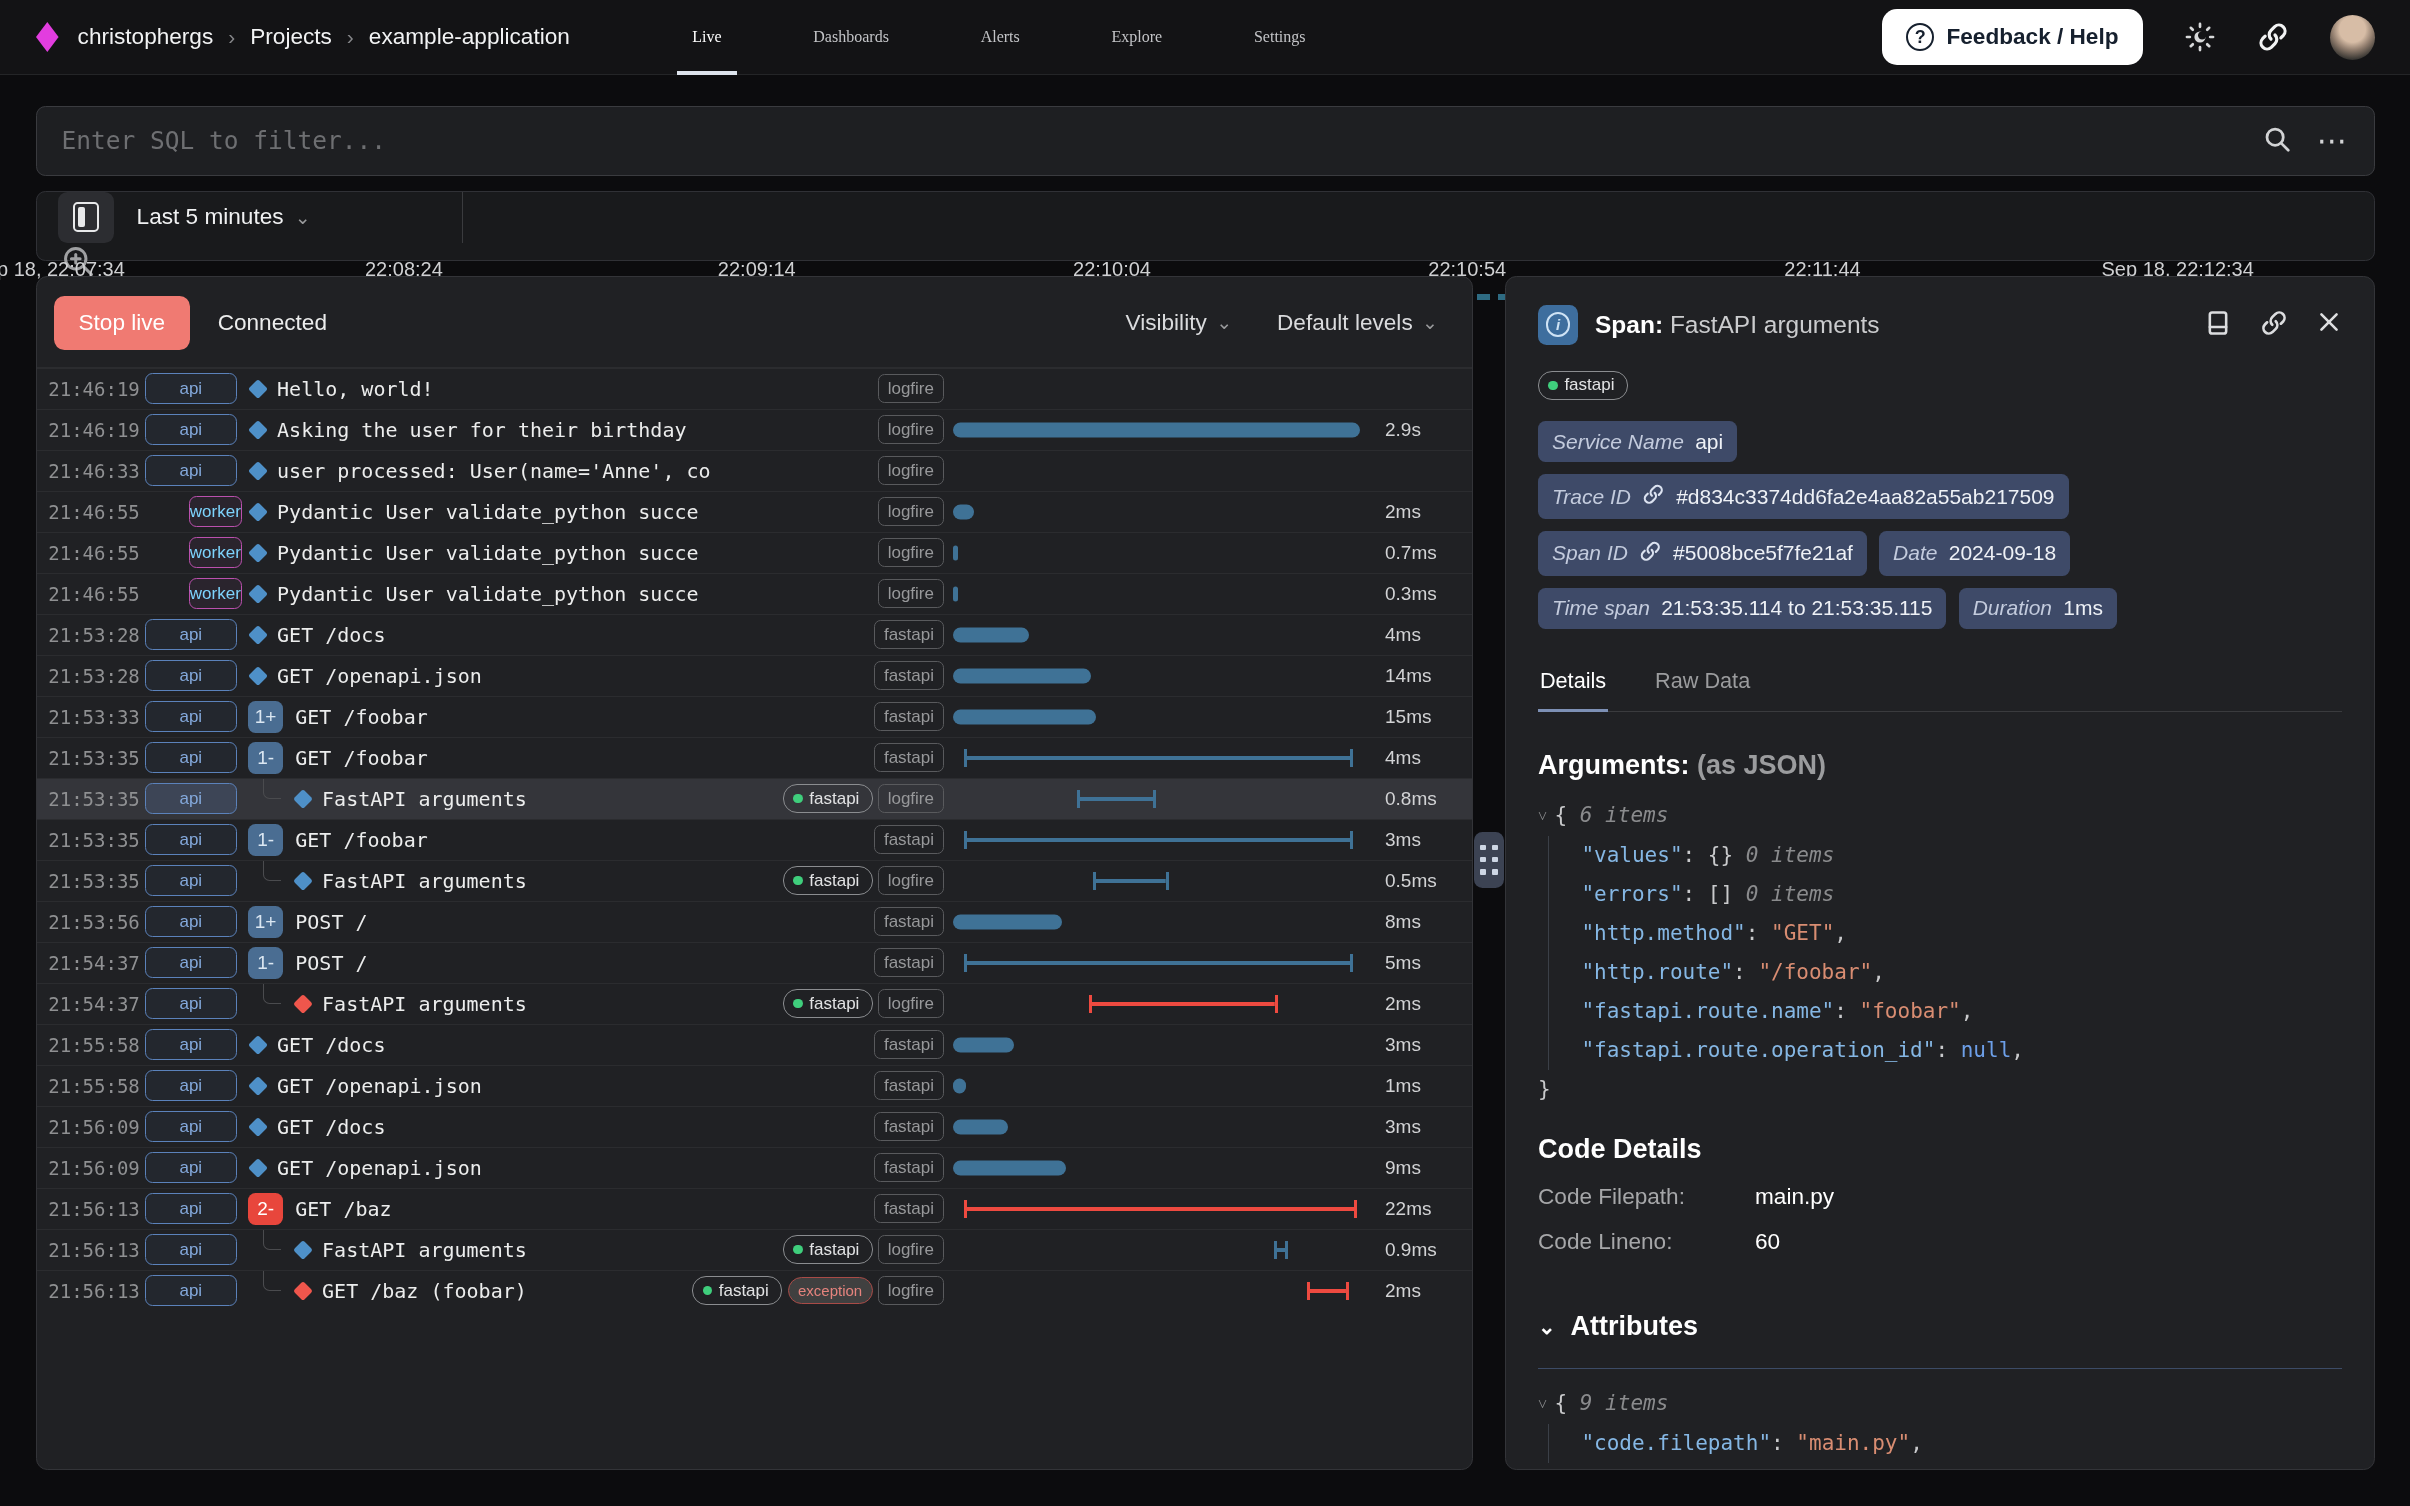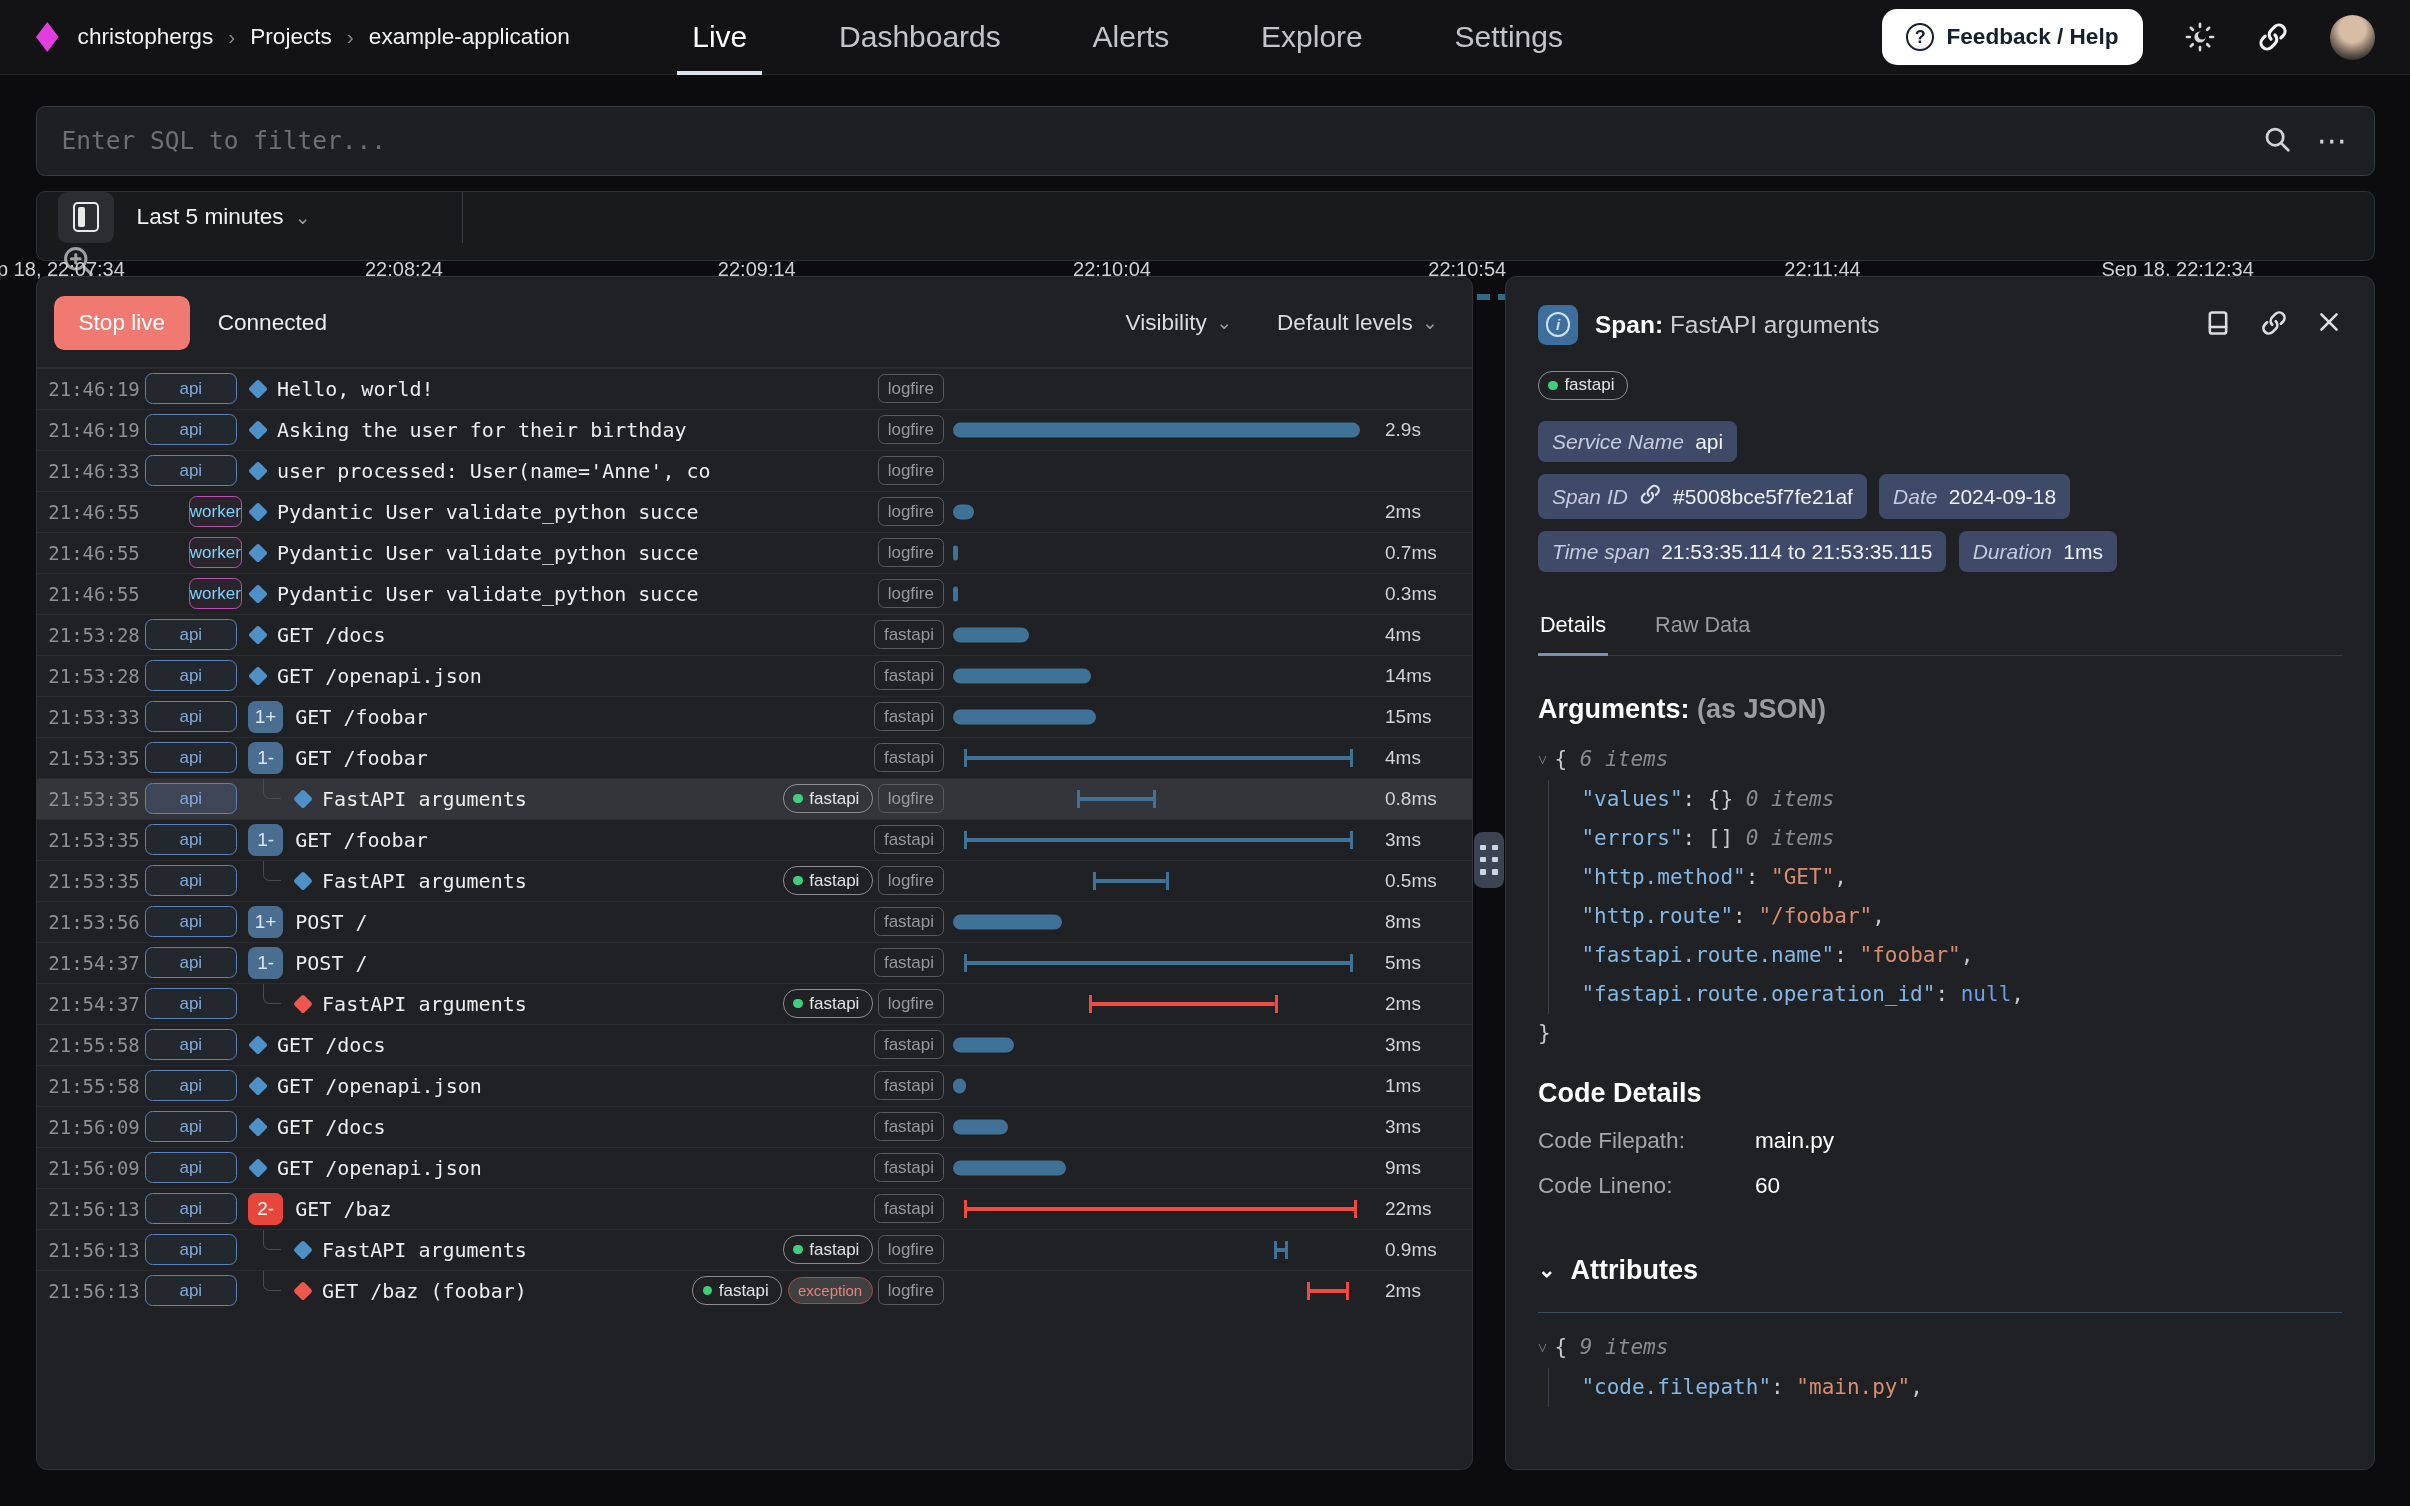--- a/index.html
+++ b/index.html
@@ -14,21 +14,21 @@
 
   
   .topbar { height:75px; background:#131315; border-bottom:0.9px solid #242527;
     display:flex; align-items:center; padding:0 36px; }
   .logo { width:22.6px; height:30px; background:#e23ddf; flex:none;
     clip-path:polygon(50% 0,100% 50%,50% 100%,0 50%); }
   .crumbs { display:flex; align-items:center; gap:15px; font-size:22.6px; color:#f2f3f4; margin-left:19px; }
   .crumb-sep { color:#86878a; font-size:21px; }
   .nav { display:flex; margin-left:113px; height:75px; }
   .nav-item { position:relative; display:flex; align-items:center; padding:0 9.4px; margin-right:73px;
-    font-size:30px; color:#c3c4c7; cursor:pointer; }
+    font-size:16px; color:#c3c4c7; cursor:pointer;font-family:Liberation Serif, serif; }
   .nav-item.active { color:#ffffff; }
   .nav-item.active::after { content:""; position:absolute; left:-5.6px; right:-5.6px; bottom:0; height:3.8px; background:#dde3ec; }
   .top-right { margin-left:auto; display:flex; align-items:center; gap:41px; }
   .feedback-btn { background:#ffffff; color:#16202e; font-weight:bold; font-size:22.6px;
     border-radius:15px; padding:14px 24.5px; display:flex; align-items:center; gap:12.2px; cursor:pointer; }
   .qmark { width:28px; height:28px; border:2.4px solid #16202e; border-radius:50%;
     display:flex; align-items:center; justify-content:center; font-size:18px; font-weight:bold; }
   .icon-btn { color:#d8d9da; display:flex; cursor:pointer; }
   .avatar { width:45px; height:45px; border-radius:50%; flex:none;
     background:radial-gradient(circle at 50% 32%, #d7bda6 0 34%, #8d7a6b 55%, #33322f 80%); }
@@ -740,20 +740,30 @@
 
       <div class="chips">
           <div class="chip-row">
             <div class="chip">
               <span class="chip-label">Service Name</span>
               <span class="chip-value">api</span>
             </div>
           </div>
           <div class="chip-row">
             <div class="chip">
+              <span class="chip-label">Trace ID</span>
+              <span><svg width="22.6" height="22.6" viewBox="0 0 24 24" fill="none" stroke="#dbe2f0" stroke-width="2.3" stroke-linecap="round">
+                  <path d="M10.5 13.5 a4.6 4.6 0 0 1 0-6.5 l2.8-2.8 a4.6 4.6 0 0 1 6.5 6.5 l-1.9 1.9"></path>
+                  <path d="M13.5 10.5 a4.6 4.6 0 0 1 0 6.5 l-2.8 2.8 a4.6 4.6 0 0 1-6.5-6.5 l1.9-1.9"></path>
+                </svg></span>
+              <span class="chip-value">#d834c3374dd6fa2e4aa82a55ab217509</span>
+            </div>
+          </div>
+          <div class="chip-row">
+            <div class="chip">
               <span class="chip-label">Span ID</span>
               <span><svg width="22.6" height="22.6" viewBox="0 0 24 24" fill="none" stroke="#dbe2f0" stroke-width="2.3" stroke-linecap="round">
                   <path d="M10.5 13.5 a4.6 4.6 0 0 1 0-6.5 l2.8-2.8 a4.6 4.6 0 0 1 6.5 6.5 l-1.9 1.9"></path>
                   <path d="M13.5 10.5 a4.6 4.6 0 0 1 0 6.5 l-2.8 2.8 a4.6 4.6 0 0 1-6.5-6.5 l1.9-1.9"></path>
                 </svg></span>
               <span class="chip-value">#5008bce5f7fe21af</span>
             </div>
             <div class="chip">
               <span class="chip-label">Date</span>
               <span class="chip-value">2024-09-18</span>

